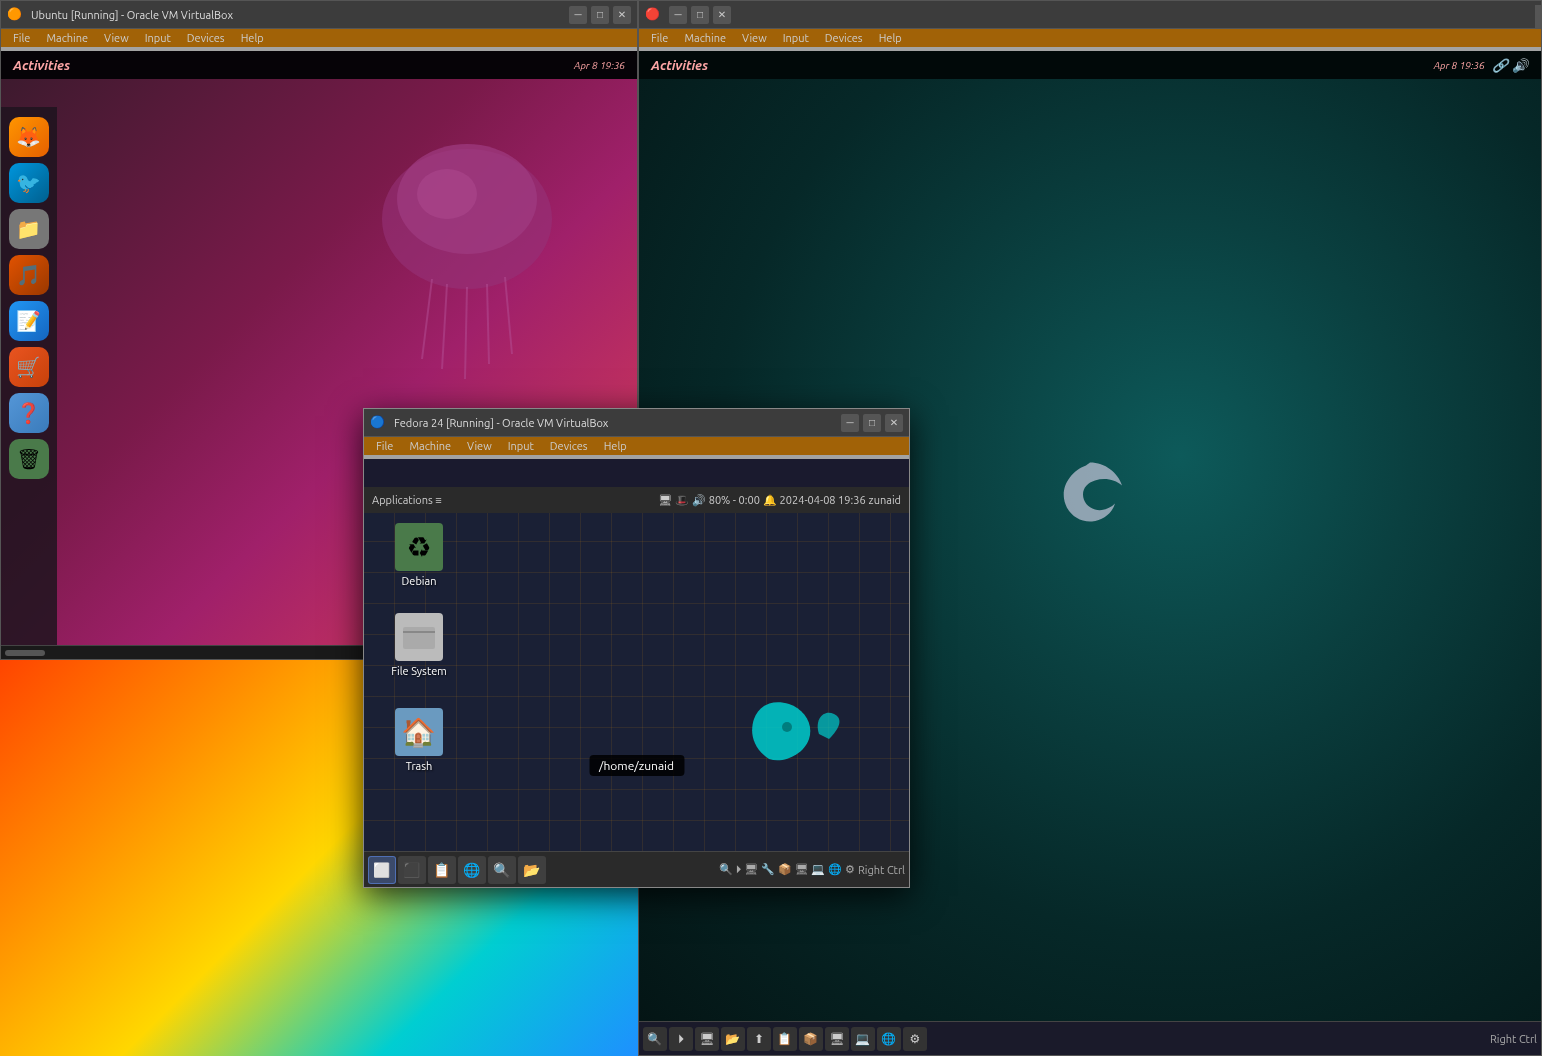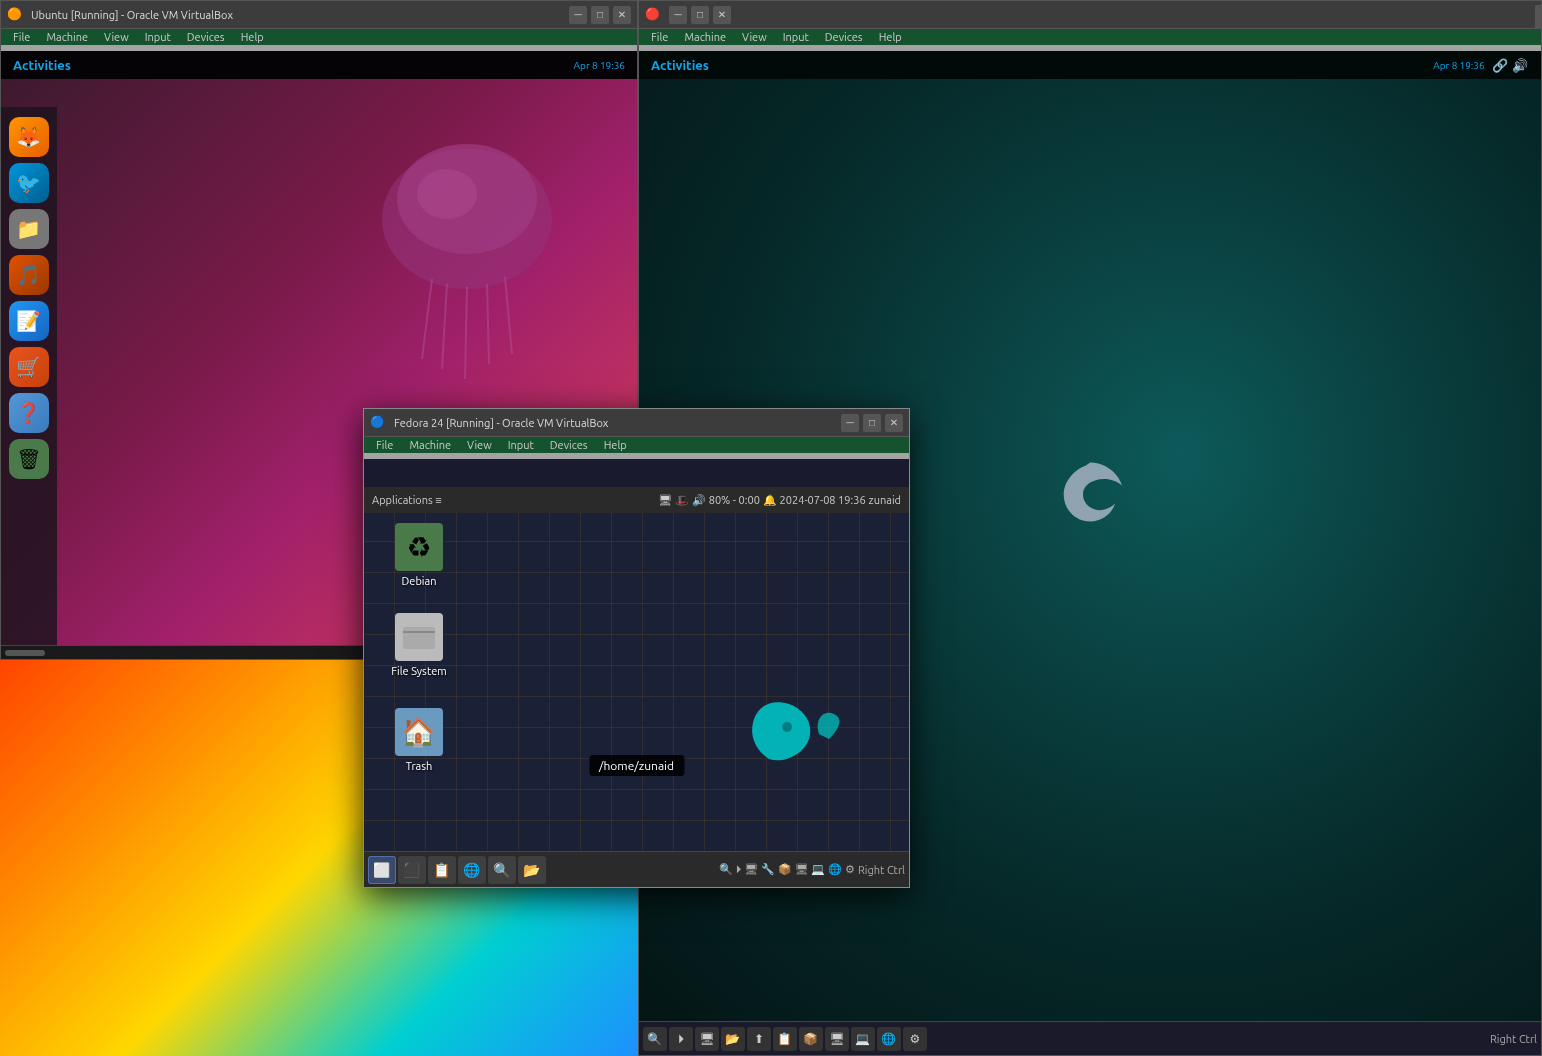--- a/index.html
+++ b/index.html
@@ -94,45 +94,46 @@
       font-size: 10px;
       color: #ccc;
     }
     .tb-btn.minimize { background: #555; }
     .tb-btn.maximize { background: #555; }
     .tb-btn.close { background: #555; }
 
     
     .menubar {
       height: 22px;
-      background: #14532d;
+      background: #a16207;
       display: flex;
       align-items: center;
       padding: 0 6px;
       gap: 4px;
-      border-bottom: 6px solid #a3a3a3;
+      border-bottom: 4px solid #a3a3a3;
       flex-shrink: 0;
     }
     .menubar span {
       padding: 2px 6px;
       font-size: 11px;
       color: #ccc;
       cursor: pointer;
     }
 
     
     .gnome-topbar {
       height: 28px;
       background: rgba(0,0,0,0.85);
       display: flex;
       align-items: center;
       padding: 8px 12px;
-      color: #0ea5e9;
+      color: #fca5a5;
       font-size: 13px;
       flex-shrink: 0;
+      font-style: italic;
     }
     .gnome-topbar .activities {
       font-weight: bold;
       cursor: pointer;
     }
     .gnome-topbar .datetime {
       margin-left: auto;
       font-size: 10px;
     }
     .gnome-topbar .systray {
@@ -519,21 +520,21 @@
   </div>
 
   <div class="fedora-topbar">
     <span>Applications ≡</span>
     <div class="systray-items">
       <span>🖥</span>
       <span>🎩</span>
       <span>🔊</span>
       <span>80% - 0:00</span>
       <span>🔔</span>
-      <span>2024-07-08 19:36</span>
+      <span>2024-04-08 19:36</span>
       <span>zunaid</span>
     </div>
   </div>
 
   <div class="fedora-desktop">
 
     <div class="fedora-icon" style="top:10px;left:20px;">
       <div class="fedora-icon-img fedora-trash-icon">♻</div>
       <span class="fedora-icon-label">Debian</span>
     </div>

